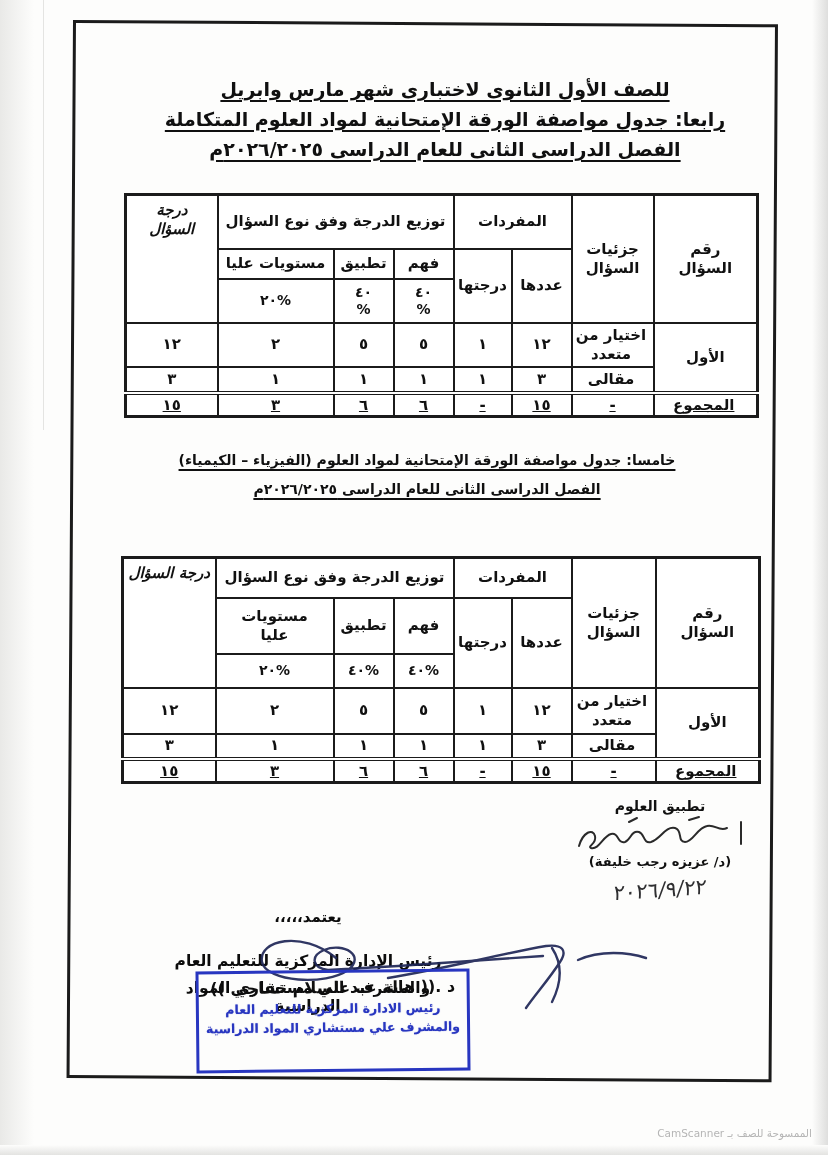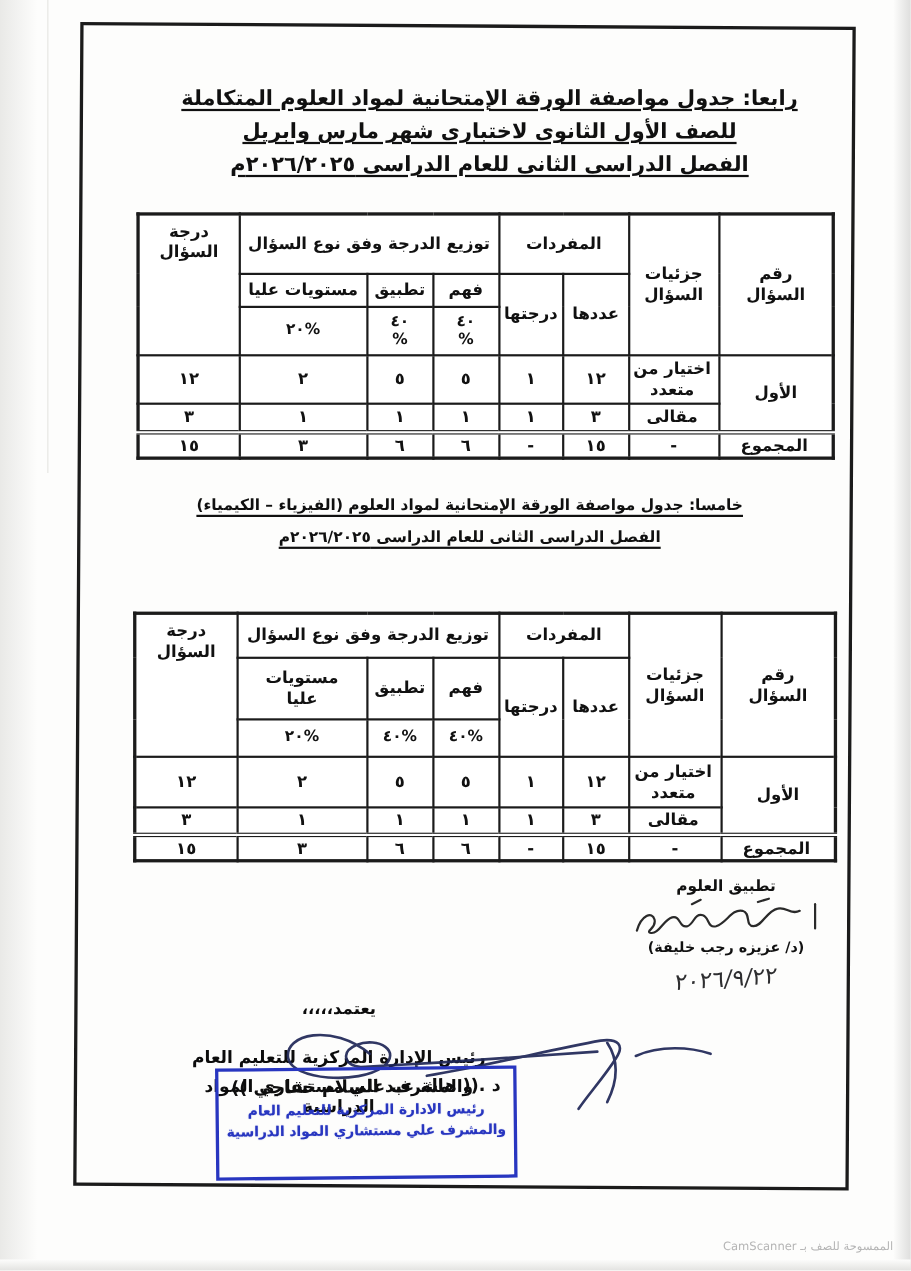--- a/index.html
+++ b/index.html
@@ -25,24 +25,24 @@
   .t4{left:135px;top:74px;width:620px;font-size:19px;line-height:30px;}
   .t5{left:117px;top:446px;width:620px;font-size:14px;line-height:29px;}
 
   table.spec{position:absolute;border-collapse:collapse;table-layout:fixed;direction:rtl;
     background:#fff;color:#111;font-weight:bold;border:3px solid #1b1b1b;}
   table.spec th,table.spec td{
     border:2px solid #1b1b1b;text-align:center;vertical-align:middle;
     white-space:pre-line;font-size:15px;padding:1px 3px;line-height:1.25;}
   .tbl1{left:124px;top:193px;width:632px;}
   .tbl2{left:121px;top:556px;width:637px;}
-  .vtop{vertical-align:top !important;padding-top:5px !important;}
+  .vtop{vertical-align:top !important;padding-top:5px !important;font-style:italic;}
   .cell-part{text-align:right;padding-right:6px !important;}
   .pct{font-size:14px !important;line-height:17px !important;}
-  tr.total td{border-top:4px double #1b1b1b;}
+  tr.total td{border-top:4px double #1b1b1b;text-decoration:underline;}
   .t1h1{height:54px}.t1h2{height:30px}.t1h3{height:44px}
   .t1d1{height:44px}.t1d2{height:26px}.t1dt{height:24px}
   .t2h1{height:40px}.t2h2{height:56px}.t2h3{height:34px}
   .t2d1{height:46px}.t2d2{height:25px}.t2dt{height:22px}
 
   .consultant{position:absolute;left:560px;top:798px;width:200px;text-align:center;
     direction:rtl;color:#111;}
   .c-title{font-size:14px;font-weight:bold;}
   .c-sig{display:block;margin:0 auto -4px auto;}
   .c-name{font-size:13px;font-weight:bold;}
@@ -70,22 +70,22 @@
 <body>
 
 <div class="sheet">
   <div class="edge-left"></div>
   <div class="edge-right"></div>
   <div class="edge-bottom"></div>
   <div class="crease"></div>
   <div class="frame"></div>
 
   <div class="title t4">
+    <span class="l">للصف  الأول الثانوى لاختبارى شهر مارس وابريل</span>
     <span class="l">رابعا: جدول مواصفة الورقة الإمتحانية لمواد العلوم المتكاملة</span>
-    <span class="l">للصف  الأول الثانوى لاختبارى شهر مارس وابريل</span>
     <span class="l">الفصل الدراسى الثانى للعام الدراسى ٢٠٢٦/٢٠٢٥م</span>
   </div>
 
   <table class="spec tbl1" dir="rtl">
     <colgroup>
       <col style="width:104px">
         <col style="width:82px">
         <col style="width:60px">
         <col style="width:58px">
       <col style="width:60px">

